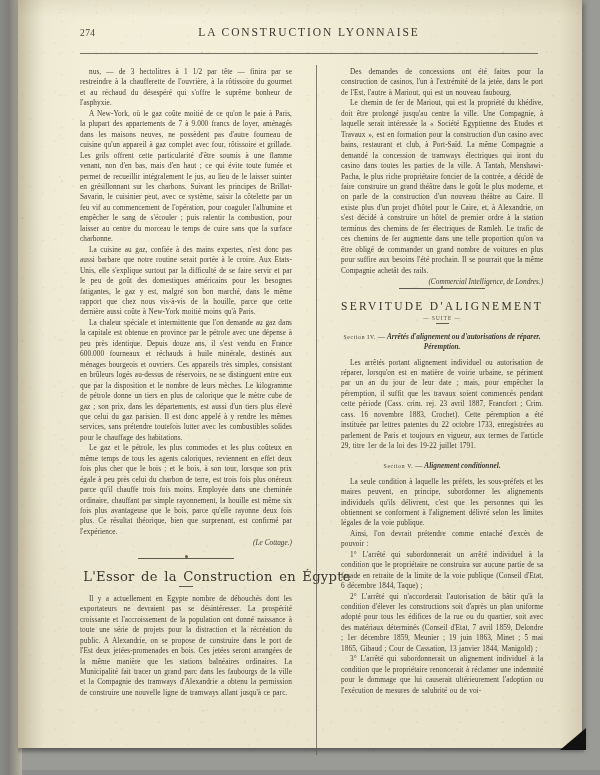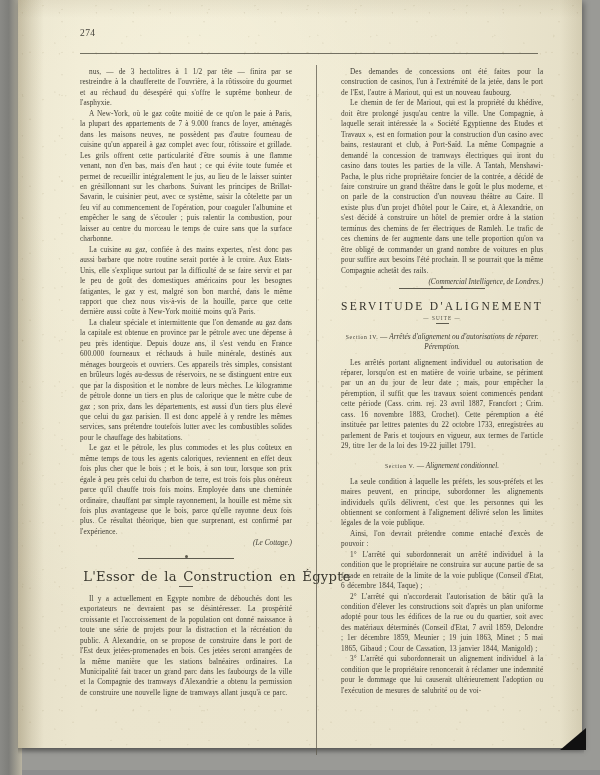--- a/index.html
+++ b/index.html
@@ -239,21 +239,21 @@
     line-height: 10px;
     color: #3c3a32;
     margin: 0 0 6px 0;
   }
   .sec-head .smallcaps {
     font-size: 5.6px;
     letter-spacing: .7px;
   }
   .sec-head .ital {
     font-style: italic;
-    font-weight: normal;
+    font-weight: bold;
   }
   .sec-head-v { margin: 9px 0 6px 0; }
 
   p.body + p.body { margin-top: 0; }
 </style>
 </head>
 <body>
 
 <div id="scan">
 
@@ -262,20 +262,21 @@
 
   <div id="sheet">
     <div id="grain"></div>
     <div id="edge-vignette"></div>
     <div id="corner-curl"></div>
 
     <div id="content">
 
       <div id="running-head">
         <div id="folio">274</div>
+        <div id="journal-title">LA CONSTRUCTION LYONNAISE</div>
       </div>
       <div id="head-rule"></div>
 
       <div id="columns">
 
         <div class="col">
 
           <p class="body">nus, — de 3 hectolitres à 1 1/2 par tête — finira par se restreindre à la chaufferette de l'ouvrière, à la rôtissoire du gourmet et au réchaud du désespéré qui s'offre le suprême bonheur de l'asphyxie.</p>
           <p class="body">A New-York, où le gaz coûte moitié de ce qu'on le paie à Paris, la plupart des appartements de 7 à 9.000 francs de loyer, aménagés dans les maisons neuves, ne possèdent pas d'autre fourneau de cuisine qu'un appareil à gaz complet avec four, rôtissoire et grillade. Les grils offrent cette particularité d'être soumis à une flamme venant, non d'en bas, mais d'en haut ; ce qui évite toute fumée et permet de recueillir intégralement le jus, au lieu de le laisser suinter en grésillonnant sur les charbons. Suivant les principes de Brillat-Savarin, le cuisinier peut, avec ce système, saisir la côtelette par un feu vif au commencement de l'opération, pour coaguler l'albumine et empêcher le sang de s'écouler ; puis ralentir la combustion, pour laisser au centre du morceau le temps de cuire sans que la surface charbonne.</p>
           <p class="body">La cuisine au gaz, confiée à des mains expertes, n'est donc pas aussi barbare que notre routine serait portée à le croire. Aux Etats-Unis, elle s'explique surtout par la difficulté de se faire servir et par le peu de goût des domestiques américains pour les besognes fatigantes, le gaz y est, malgré son bon marché, dans le même rapport que chez nous vis-à-vis de la houille, parce que cette dernière aussi coûte à New-York moitié moins qu'à Paris.</p>

